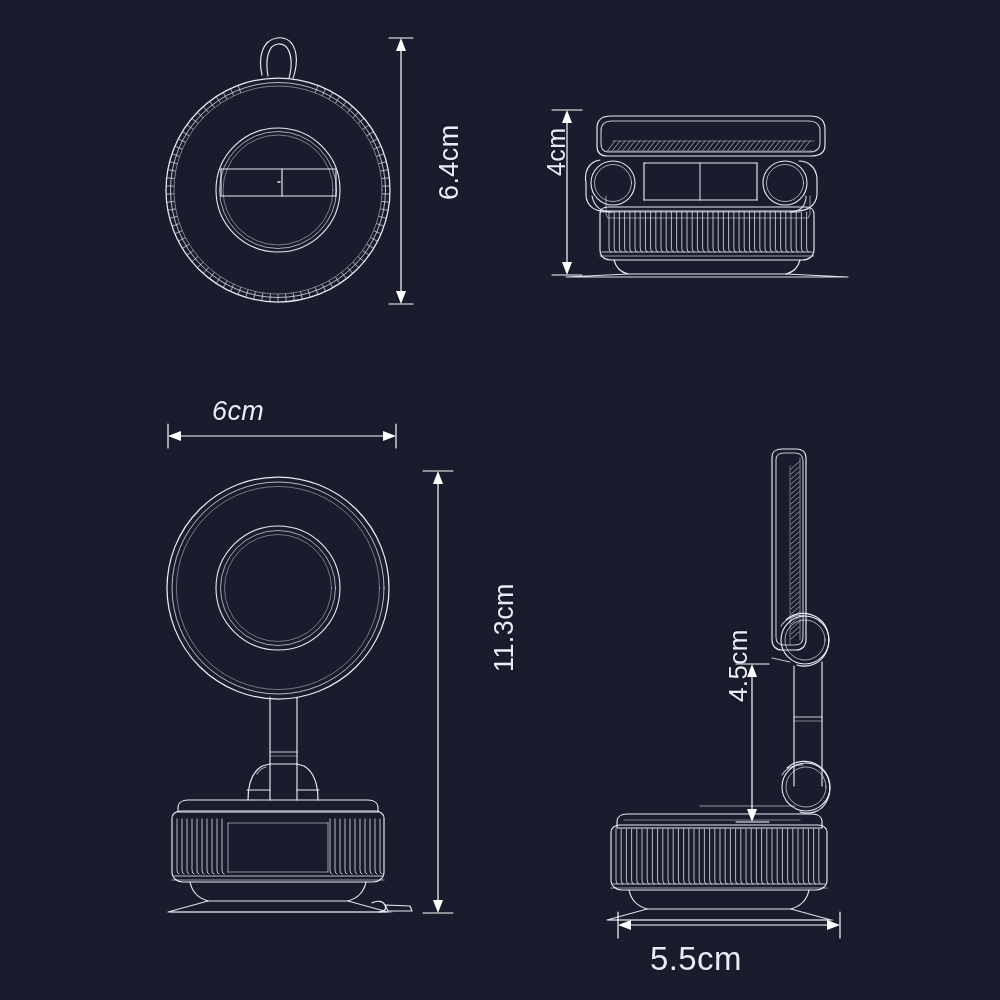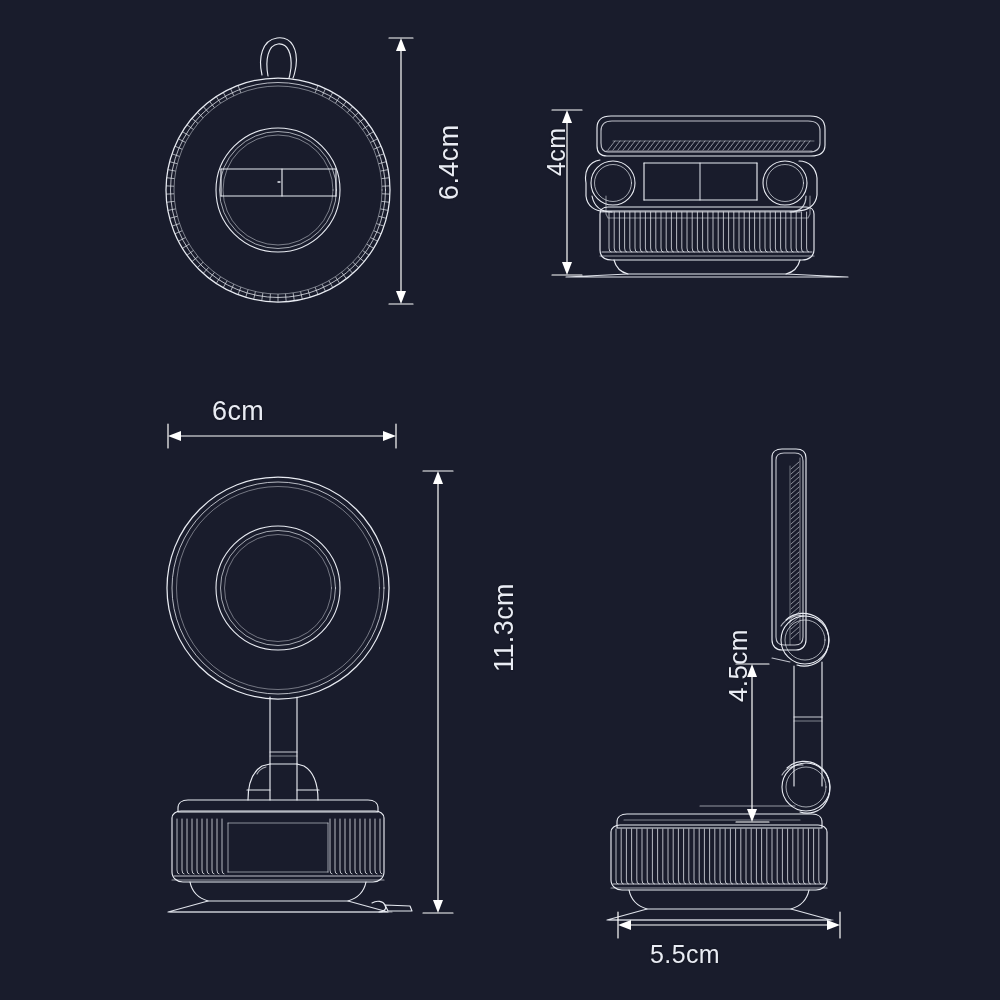--- a/index.html
+++ b/index.html
@@ -495,21 +495,21 @@
         <path d="M840 925 L827 920 L827 930 Z" fill="#ffffff" stroke="none"></path>
       </g>
 
     </g>
   </svg>
 
   <div class="dim-label rot90" id="lbl-6-4" style="left:434px;top:200px;font-size:27px;">6.4cm</div>
 
   <div class="dim-label rot90" id="lbl-4" style="left:542px;top:176px;font-size:25px;">4cm</div>
 
-  <div class="dim-label" id="lbl-6" style="left:212px;top:396px;font-size:27px;">6cm</div>
+  <div class="dim-label" id="lbl-6" style="left:212px;top:396px;font-size:27px;font-style:italic;">6cm</div>
 
   <div class="dim-label rot90" id="lbl-11-3" style="left:489px;top:672px;font-size:27px;">11.3cm</div>
 
   <div class="dim-label rot90" id="lbl-4-5" style="left:723px;top:702px;font-size:26px;">4.5cm</div>
 
-  <div class="dim-label" id="lbl-5-5" style="left:650px;top:940px;font-size:25px;">5.5cm</div>
+  <div class="dim-label" id="lbl-5-5" style="left:650px;top:940px;font-size:33px;">5.5cm</div>
 
 </div>
 
 </body></html>

